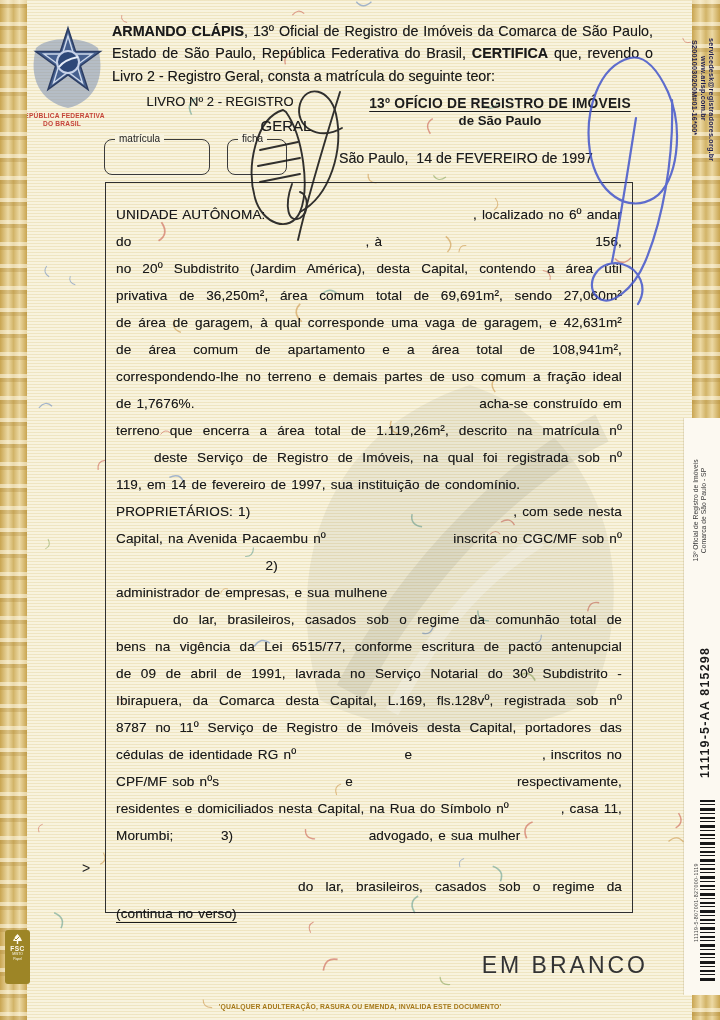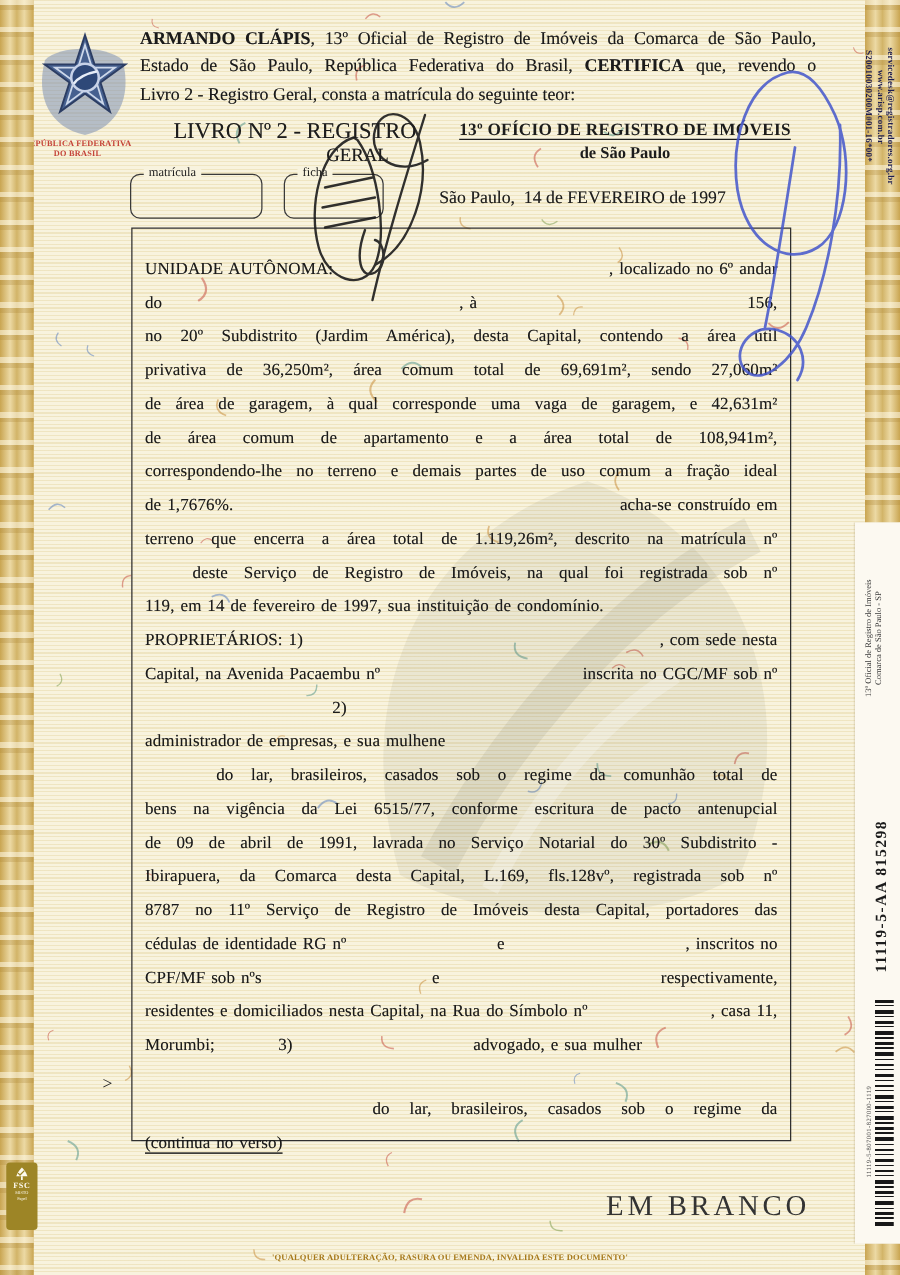--- a/index.html
+++ b/index.html
@@ -1,17 +1,17 @@
 <!DOCTYPE html>
 <html><head>
 <meta charset="utf-8">
 <style>
   html,body{margin:0;padding:0;}
   .page{position:relative;width:720px;height:1020px;overflow:hidden;
-    font-family:Liberation Serif, serif;
+    font-family:Liberation Sans, sans-serif;
     background:
       repeating-linear-gradient(180deg, rgba(224,206,146,.38) 0 1px, rgba(0,0,0,0) 1px 3px),
       #f8f3de;}
   .page *{box-sizing:border-box;}
   svg.layer{position:absolute;left:0;top:0;pointer-events:none;}
   
   .band{position:absolute;z-index:3;
     background:
       repeating-linear-gradient(180deg, rgba(255,250,232,.55) 0 4px, rgba(171,132,52,.28) 4px 8px, rgba(255,250,232,0) 8px 22px),
       linear-gradient(90deg,#c9a551,#ecd9a4 30%,#d2b468 50%,#ecd9a4 72%,#c9a551);}
@@ -19,34 +19,34 @@
   .band-right-top{left:692px;top:0;width:28px;height:432px;}
   .band-right-bottom{left:692px;top:986px;width:28px;height:34px;}
   
   .cert{position:absolute;left:112px;top:20px;width:541px;z-index:2;color:#1a1a1a;
     text-shadow:0 0 .4px rgba(0,0,0,.4);}
   .cline{height:22.4px;line-height:22.4px;font-size:14.3px;}
   .cline.just{text-align:justify;text-align-last:justify;}
   .cline.left{text-align:left;}
   .coat-caption{position:absolute;left:8px;top:112px;width:108px;z-index:2;text-align:center;
     font-size:6.6px;line-height:8px;font-weight:bold;color:#c5453a;letter-spacing:.2px;}
-  .livro{position:absolute;left:122px;top:94px;width:228px;z-index:2;font-size:18px;
+  .livro{position:absolute;left:106px;top:94px;width:228px;z-index:2;font-size:13px;
     color:#1c1c1c;text-align:center;text-shadow:0 0 .4px rgba(0,0,0,.4);}
   .geral{position:absolute;left:240px;top:117px;width:92px;z-index:2;font-size:15px;
     color:#1c1c1c;text-align:center;text-shadow:0 0 .4px rgba(0,0,0,.4);}
   .oficio{position:absolute;left:352px;top:96px;width:296px;z-index:2;text-align:center;color:#1c1c1c;}
   .oficio .l1{font-size:13.8px;font-weight:bold;text-decoration:underline;text-underline-offset:3px;letter-spacing:.2px;}
   .oficio .l2{font-size:13.2px;font-weight:bold;margin-top:2px;}
   .datefield{position:absolute;left:320px;top:150px;width:292px;z-index:2;text-align:center;
     font-size:14.2px;color:#1d1d1d;white-space:pre;text-shadow:0 0 .4px rgba(0,0,0,.4);}
   .fieldbox{position:absolute;z-index:2;border:1.6px solid #3a3a3a;border-radius:8px;padding-left:24px;}
   .fieldbox .lbl{position:absolute;top:-7px;left:10px;background:#f8f3de;padding:0 4px;
     font-size:10px;color:#222;}
   .fb-matricula{left:104px;top:139px;width:106px;height:36px;}
-  .fb-ficha{left:227px;top:139px;width:80px;height:36px;}
+  .fb-ficha{left:227px;top:139px;width:60px;height:36px;}
   
   .docbox{position:absolute;left:105px;top:182px;width:528px;height:731px;z-index:2;
     border:1.8px solid #2f2f2f;padding:18px 10px 0 10px;}
   .bline{height:27px;line-height:27px;font-size:13.6px;color:#1a1a1a;letter-spacing:.1px;
     word-spacing:1.2px;text-shadow:0 0 .45px rgba(0,0,0,.4);}
   .bline.just{text-align:justify;text-align-last:justify;}
   .bline.left{text-align:left;}
   .bline.flex{display:flex;}
   .bline.flex span{white-space:pre;}
   .bline .gap{flex-grow:1;flex-basis:0;}

